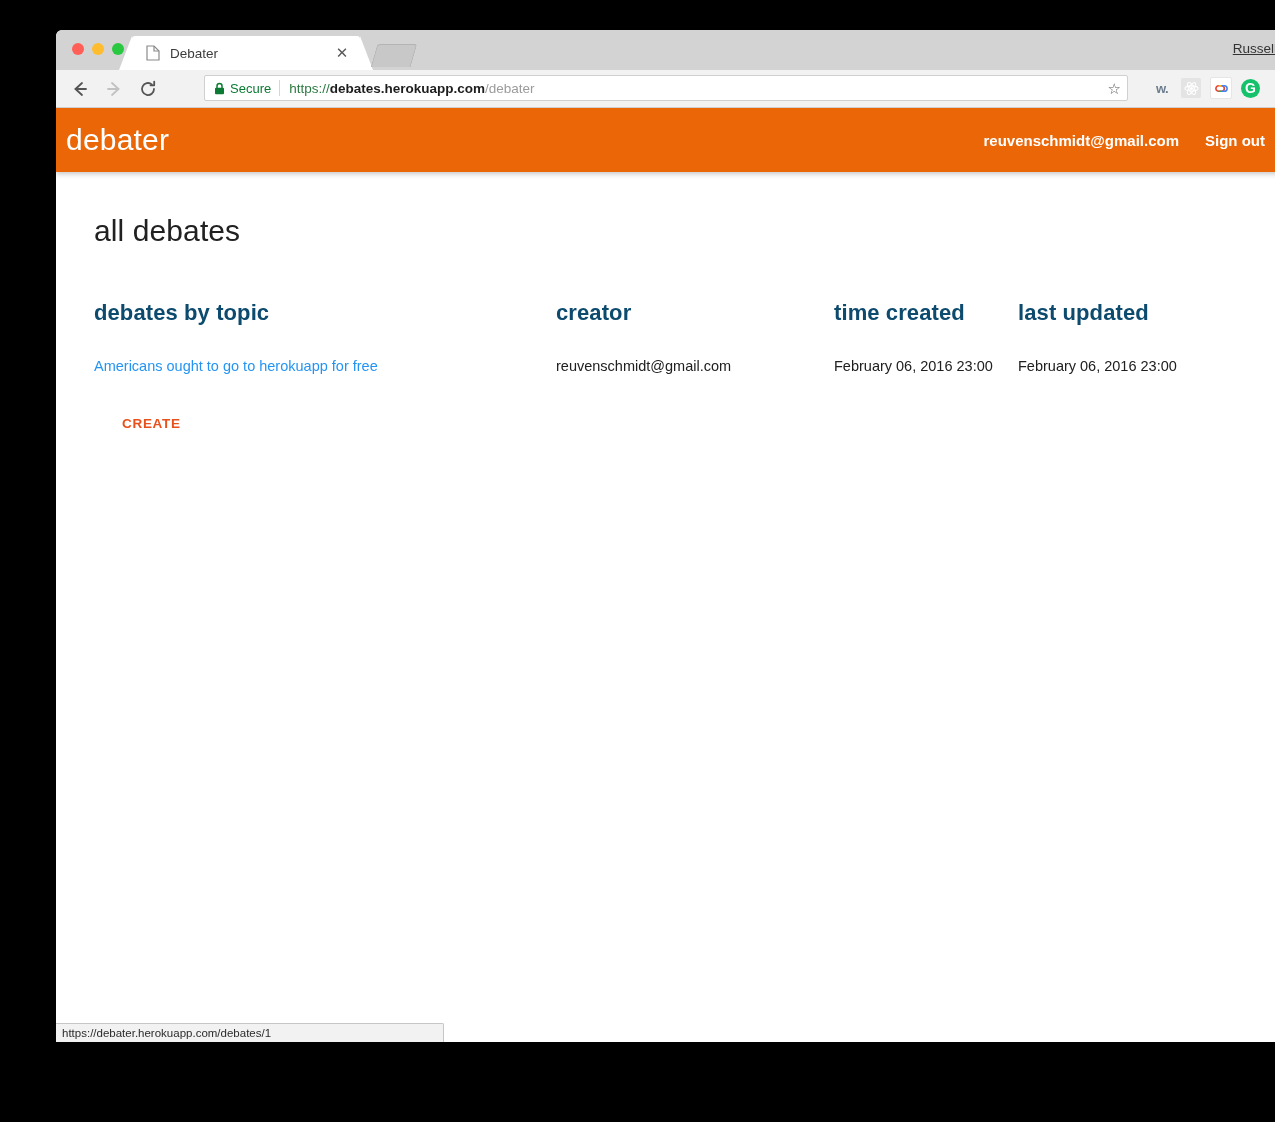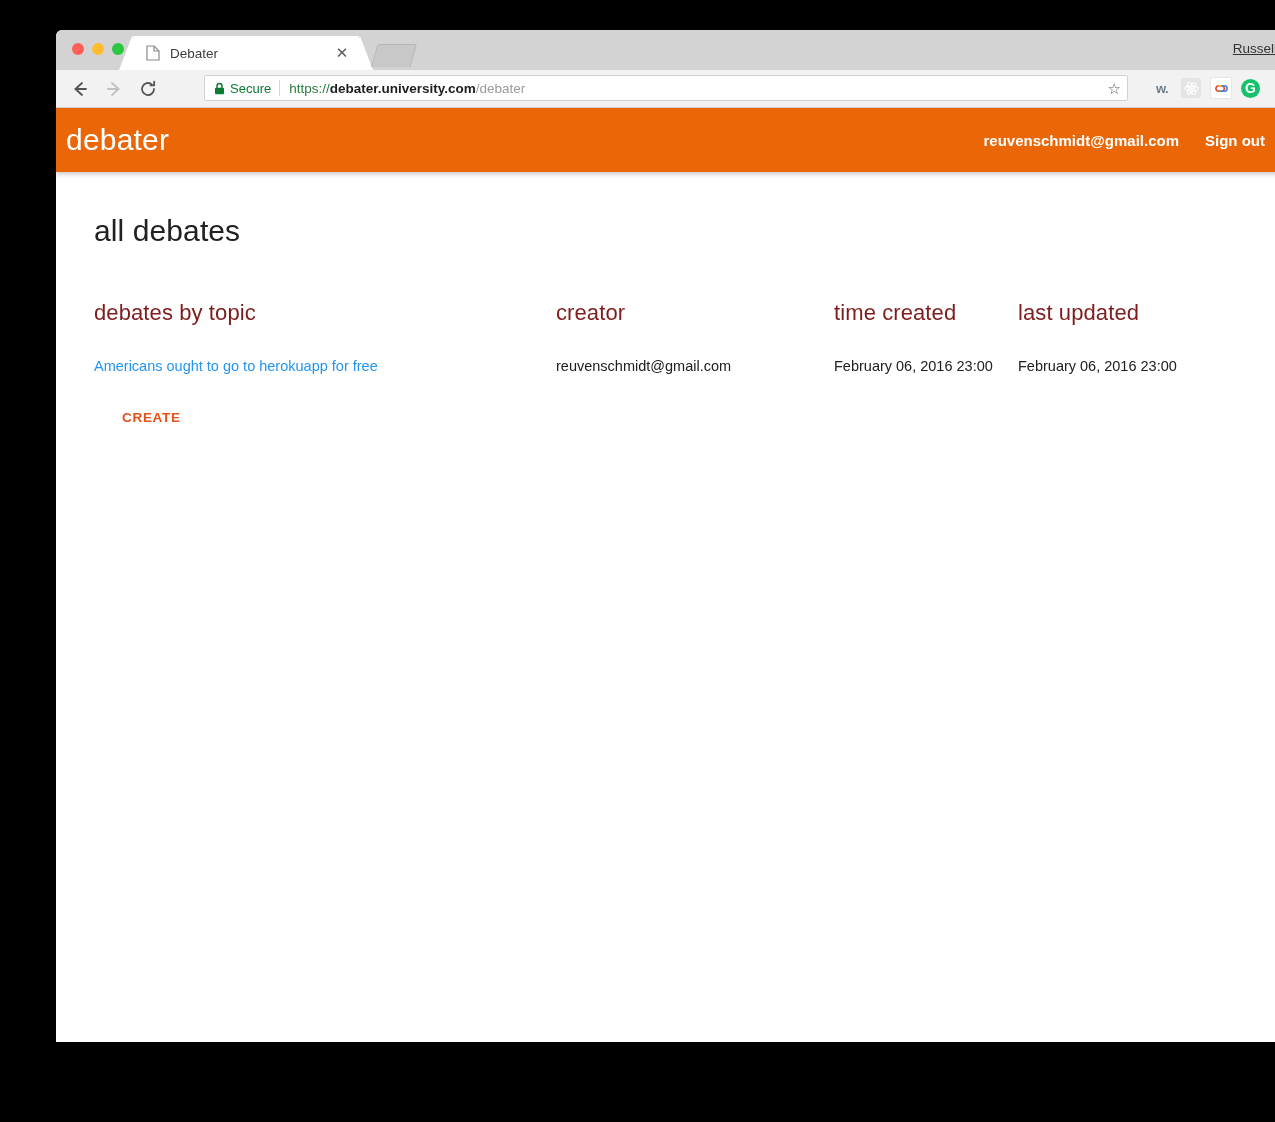--- a/index.html
+++ b/index.html
@@ -281,22 +281,22 @@
 
   
   .debate-table {
     width: 1120px;
     border-collapse: collapse;
     table-layout: fixed;
   }
   .debate-table th {
     text-align: left;
     font-size: 22px;
-    font-weight: normal;
-    color: #7f1d1d;
+    font-weight: bold;
+    color: #0c4a6e;
     padding: 0 0 32px 0;
     letter-spacing: 0.1px;
   }
   .debate-table td {
     font-size: 14.5px;
     color: #202020;
     padding: 0 0 30px 0;
     vertical-align: top;
   }
   .col-topic   { width: 462px; }
@@ -306,21 +306,21 @@
 
   .debate-link {
     color: #2494f2;
     text-decoration: none;
     font-size: 14.5px;
   }
 
   .create-btn {
     display: inline-block;
     margin-left: 20px;
-    margin-top: 0;
+    margin-top: 6px;
     color: #e8511b;
     font-size: 13.5px;
     font-weight: bold;
     letter-spacing: 0.7px;
     text-decoration: none;
     background: transparent;
     border: none;
     padding: 6px 8px;
     cursor: pointer;
     font-family: "Liberation Sans", sans-serif;
@@ -403,21 +403,21 @@
 
       <div class="omnibox">
         <span class="lock-icon">
           <svg width="11" height="13" viewBox="0 0 11 13">
             <path d="M3 6 V4 a2.5 2.5 0 0 1 5 0 V6" fill="none" stroke="#0b7a33" stroke-width="1.5"></path>
             <rect x="1" y="5.8" width="9" height="6.5" rx="1" fill="#0b7a33"></rect>
           </svg>
         </span>
         <span class="secure-word">Secure</span>
         <span class="omni-sep"></span>
-        <span class="url"><span class="scheme">https://</span><span class="host">debater.university.com</span><span class="path">/debater</span></span>
+        <span class="url"><span class="scheme">https://</span><span class="host">debates.herokuapp.com</span><span class="path">/debater</span></span>
         <span class="star">☆</span>
       </div>
 
       <div class="ext-icons">
         <div class="ext ext-wiki">w.</div>
         <div class="ext ext-react">
           <svg width="15" height="15" viewBox="0 0 16 16">
             <ellipse cx="8" cy="8" rx="7" ry="2.8" fill="none" stroke="#ffffff" stroke-width="1.1"></ellipse>
             <ellipse cx="8" cy="8" rx="7" ry="2.8" fill="none" stroke="#ffffff" stroke-width="1.1" transform="rotate(60 8 8)"></ellipse>
             <ellipse cx="8" cy="8" rx="7" ry="2.8" fill="none" stroke="#ffffff" stroke-width="1.1" transform="rotate(120 8 8)"></ellipse>
@@ -473,16 +473,19 @@
               <td>reuvenschmidt@gmail.com</td>
               <td>February 06, 2016 23:00</td>
               <td>February 06, 2016 23:00</td>
             </tr>
           </tbody>
         </table>
 
         <button class="create-btn">CREATE</button>
       </div>
 
+      <div class="status-bubble">
+        <span>https://debater.herokuapp.com/debates/1</span>
+      </div>
 
     </div>
   </div>
 </div>
 
 </body></html>

